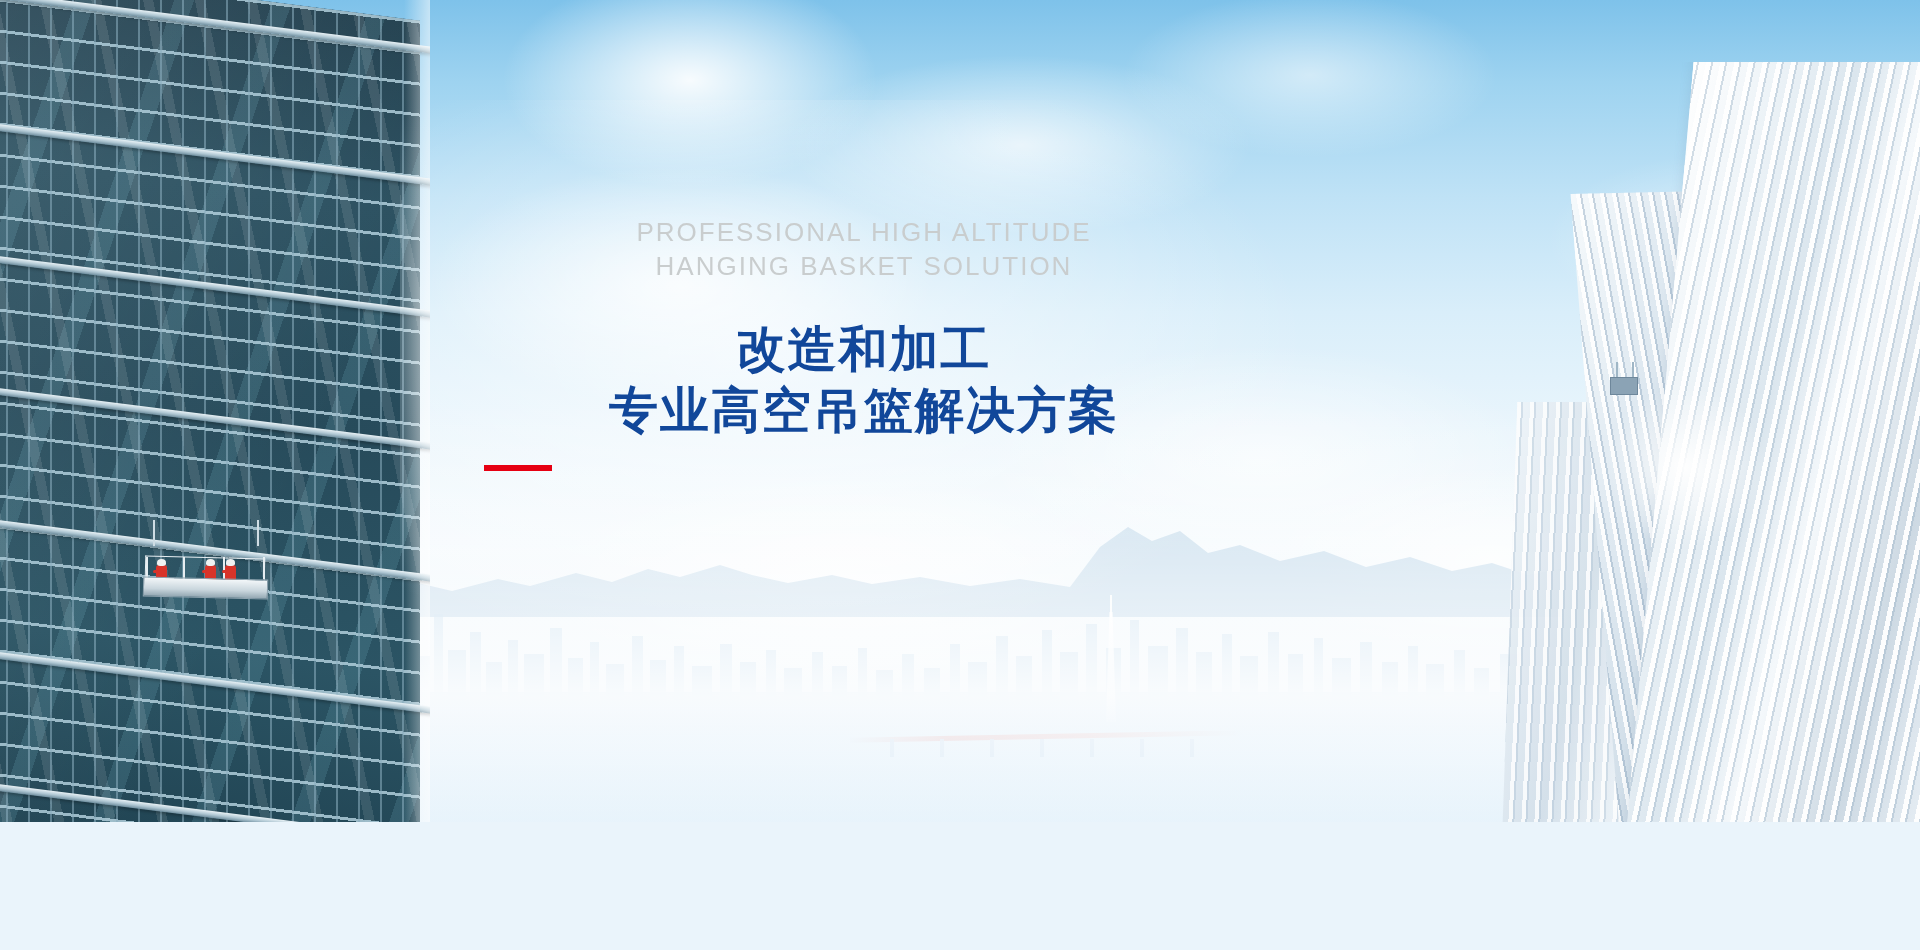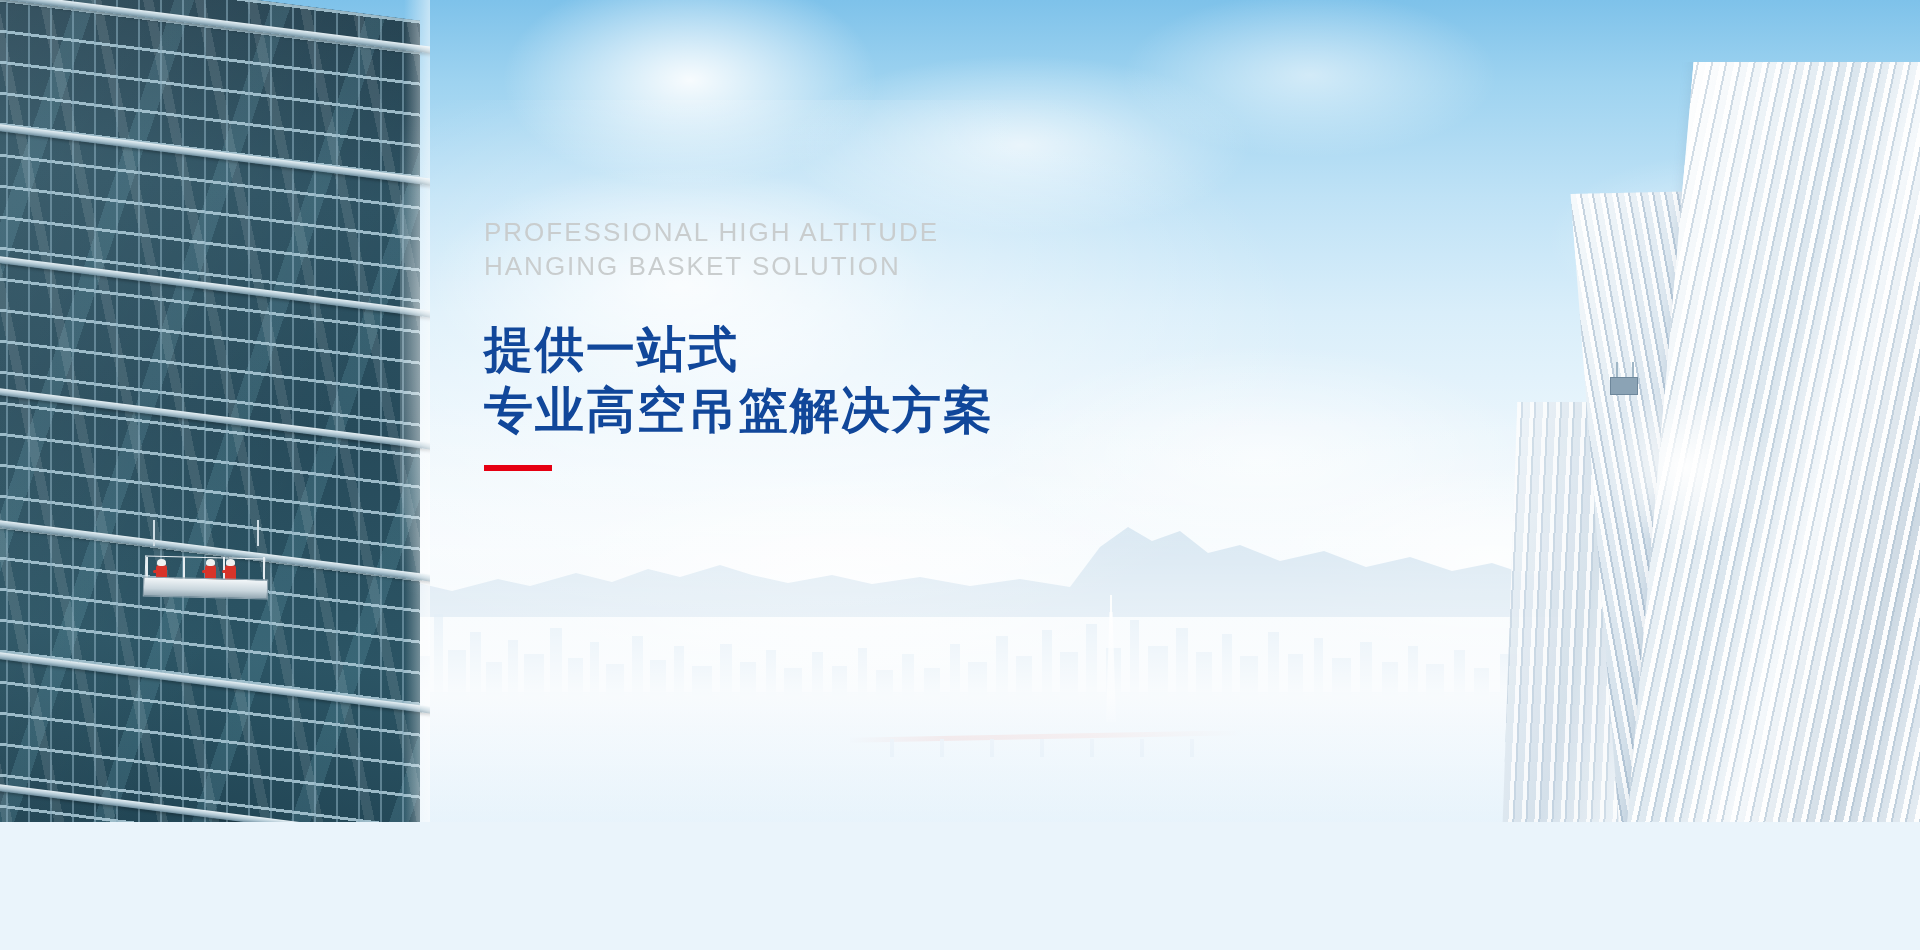--- a/index.html
+++ b/index.html
@@ -17,20 +17,21 @@
       linear-gradient(to bottom,
         #7ec2ea 0%,
         #9ed3f0 10%,
         #bfe2f6 24%,
         #d9eefa 38%,
         #e9f5fc 52%,
         #f2f9fd 66%,
         #eef6fb 80%,
         #e4f0f8 92%,
         #dcecf6 100%);
+    text-align: center;
   }
 
   
   .sky-cloud {
     position:absolute;
     border-radius:50%;
     background:radial-gradient(closest-side, rgba(255,255,255,0.92), rgba(255,255,255,0.0) 72%);
     pointer-events:none;
   }
   .cl1 { left:430px;  top:-70px;  width:520px; height:300px; }
@@ -410,20 +411,20 @@
       <div class="tsg-box"></div>
     </div>
   </div>
 
   <div class="text-wash"></div>
 
   <div class="copy">
     <div class="eyebrow">PROFESSIONAL HIGH ALTITUDE
 HANGING BASKET SOLUTION</div>
 
-    <h1 class="headline">提供一站式
+    <h1 class="headline">改造和加工
 专业高空吊篮解决方案</h1>
 
     <div class="divider"></div>
 
   </div>
 
 </div>
 
 </body></html>

